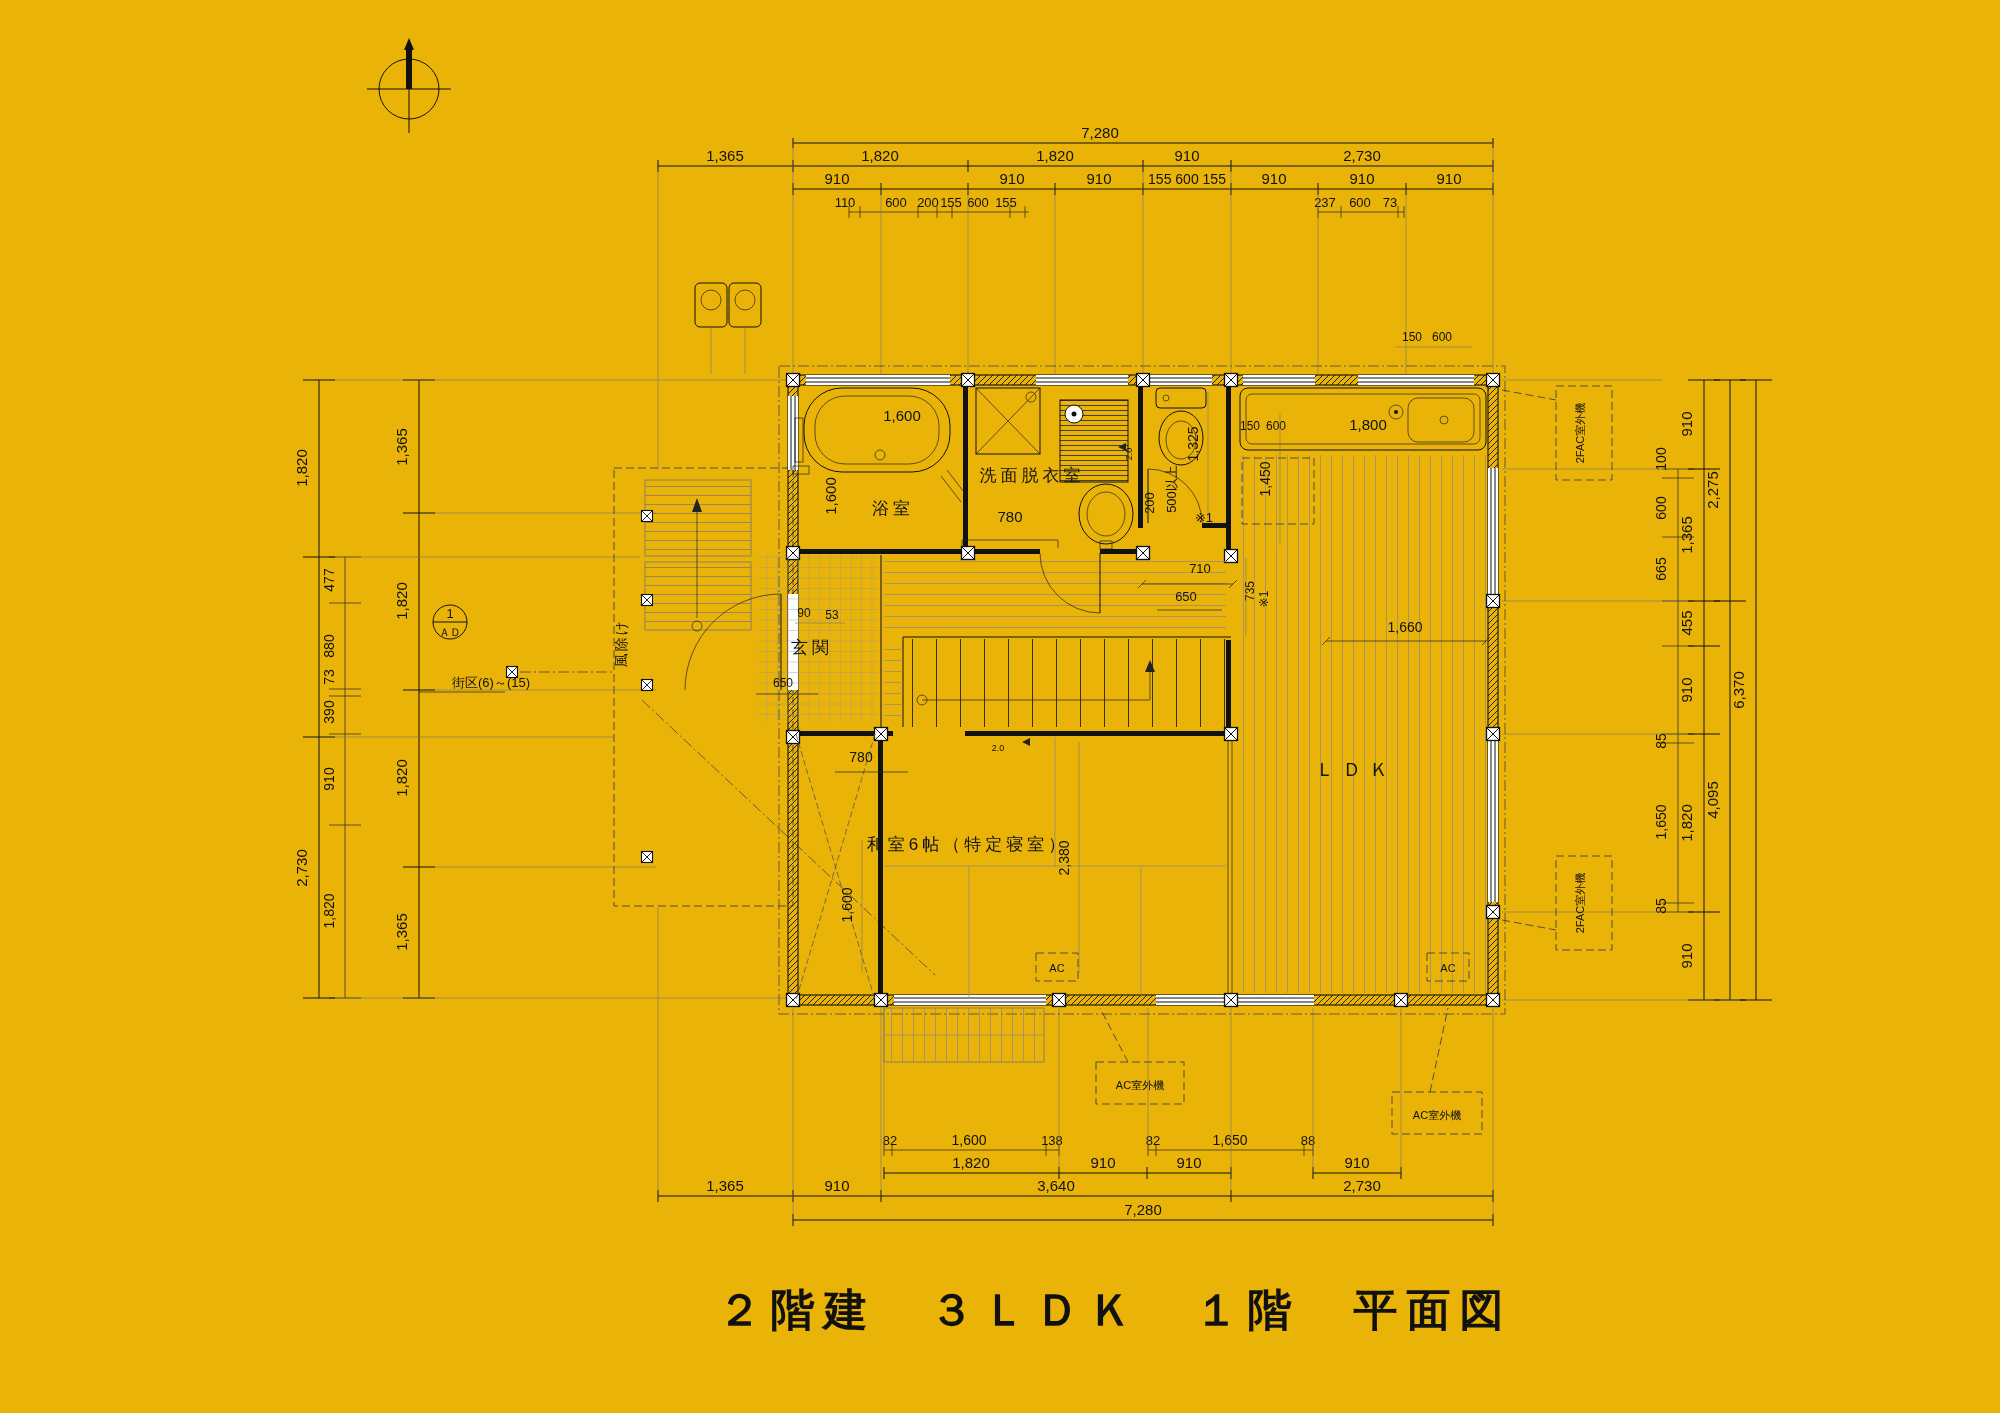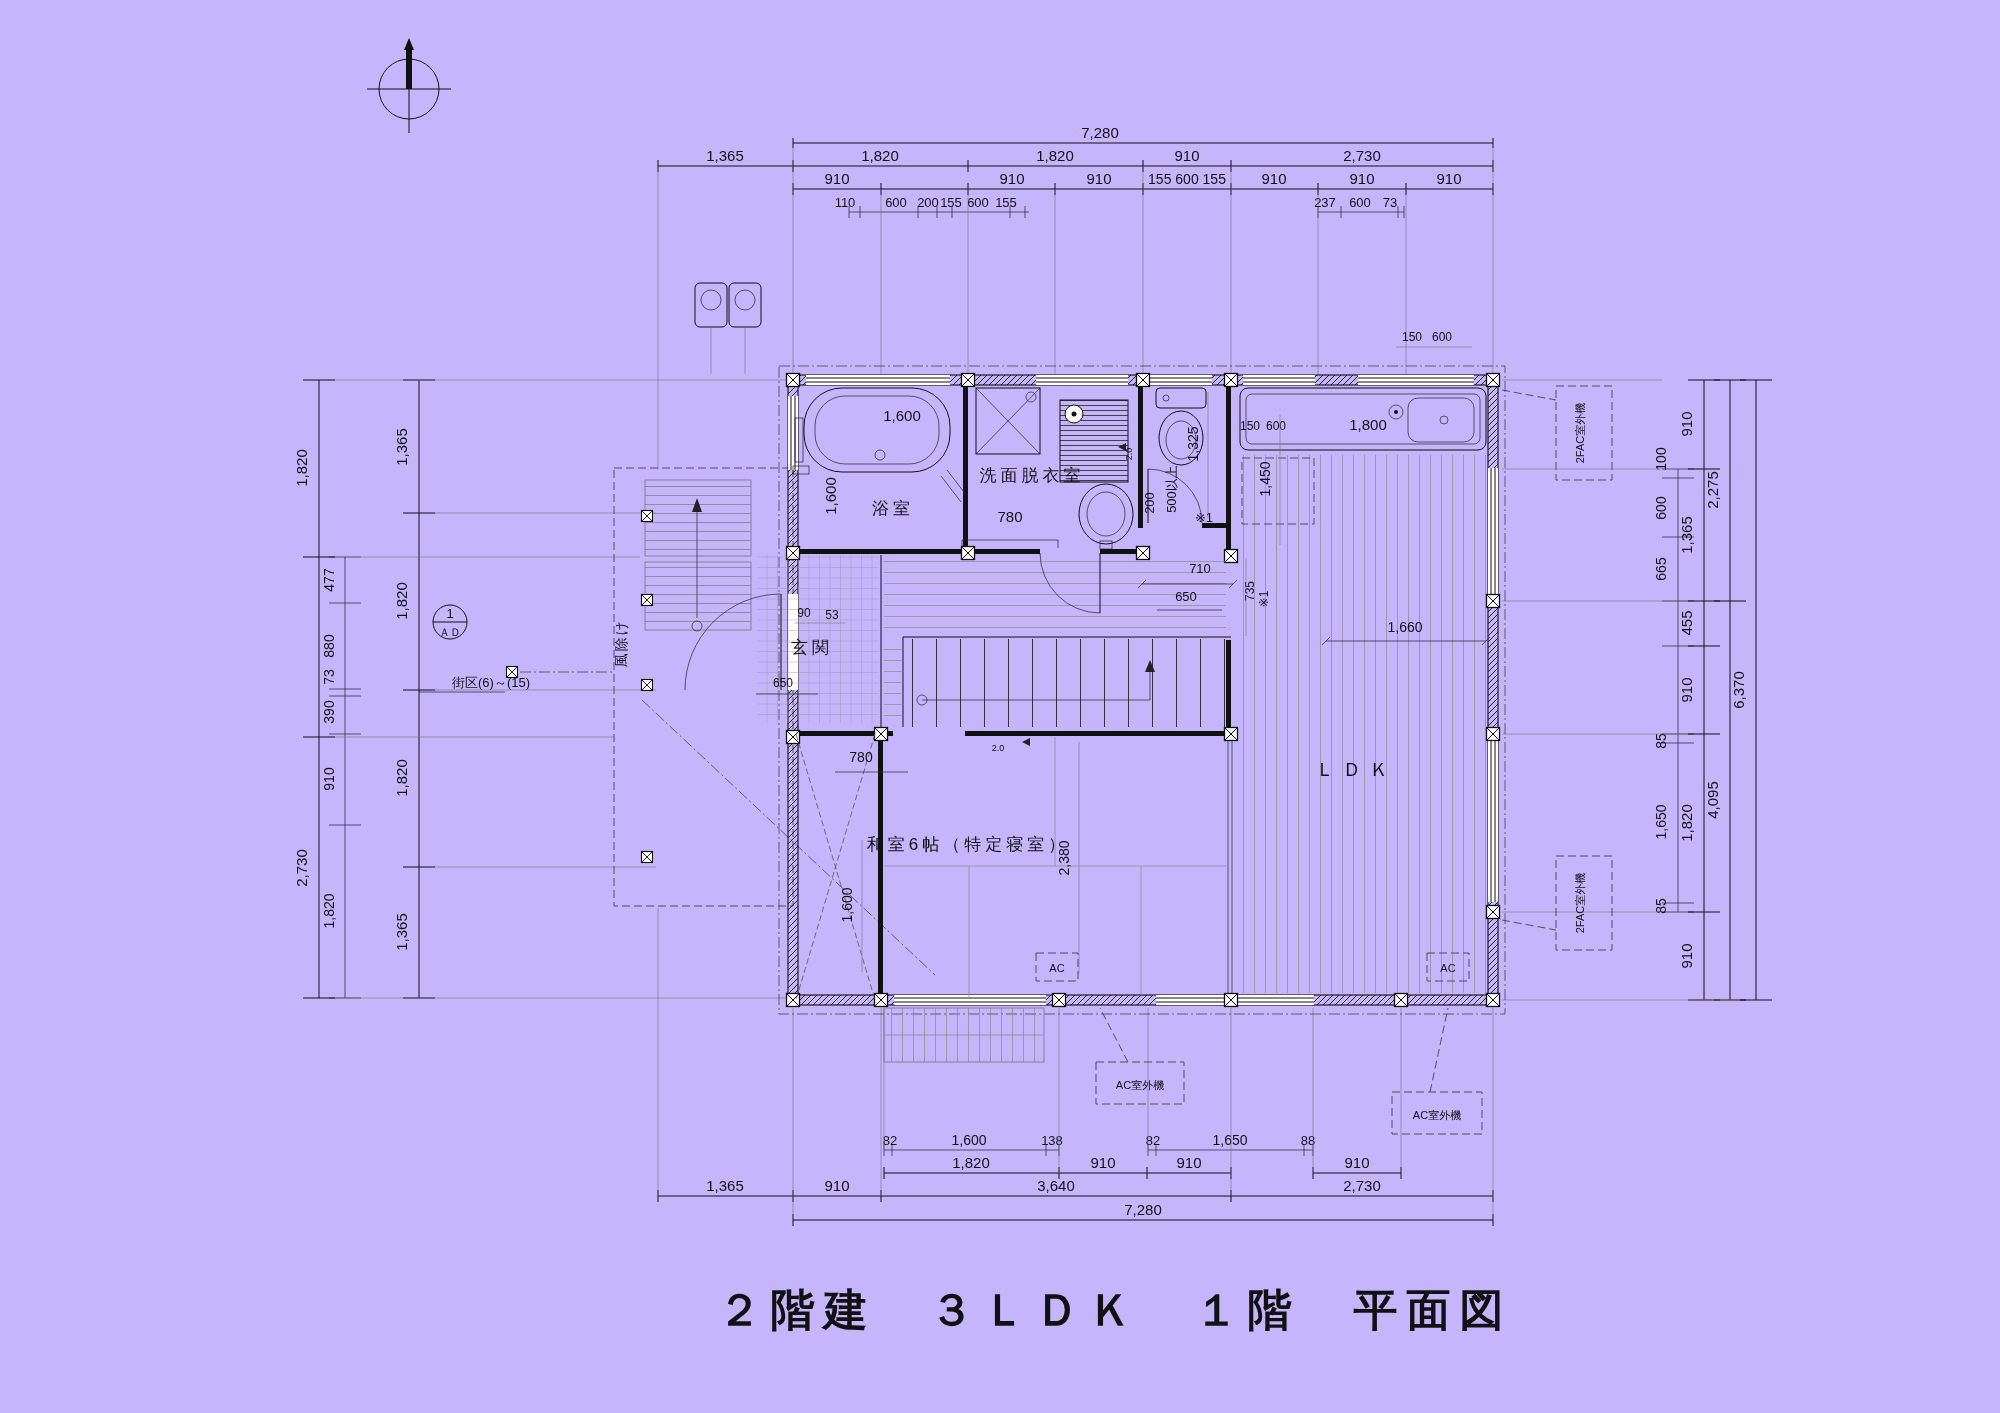--- a/index.html
+++ b/index.html
@@ -1,16 +1,16 @@
 <!DOCTYPE html>
 <html><head>
 <meta charset="utf-8">
 <style>
   html,body{margin:0;padding:0;background:#ffffff;}
-  #stage{position:relative;width:2000px;height:1413px;background:#c4b5fd;overflow:hidden;
+  #stage{position:relative;width:2000px;height:1413px;background:#eab308;overflow:hidden;
          font-family:"Liberation Sans","DejaVu Sans",sans-serif;}
   svg text{font-family:"Liberation Sans","DejaVu Sans",sans-serif;fill:#111;}
   .d15{font-size:15px;text-anchor:middle;}
   .d14{font-size:14px;text-anchor:middle;}
   .d13{font-size:13px;text-anchor:middle;}
   .d12{font-size:12px;text-anchor:middle;}
   .d11{font-size:11px;text-anchor:middle;}
   .d9{font-size:9px;text-anchor:middle;}
   .rm{font-size:17px;text-anchor:middle;letter-spacing:4px;}
   .rmb{font-size:19px;text-anchor:middle;letter-spacing:8px;}

